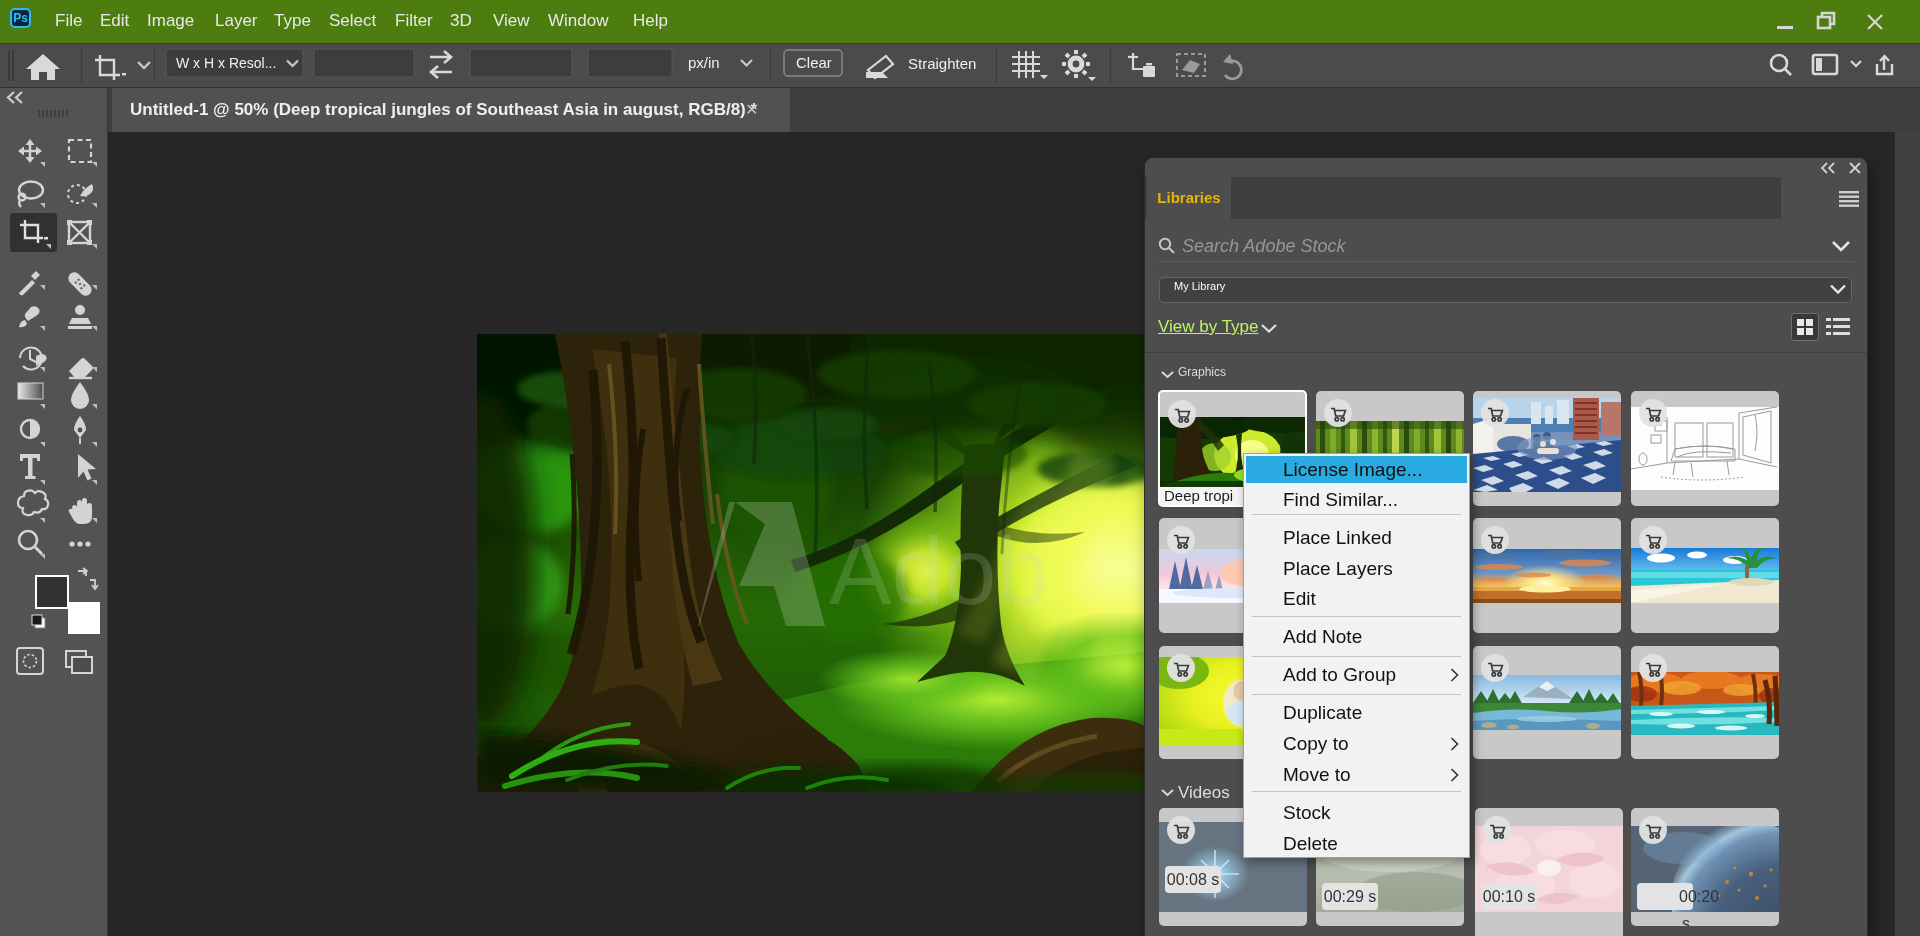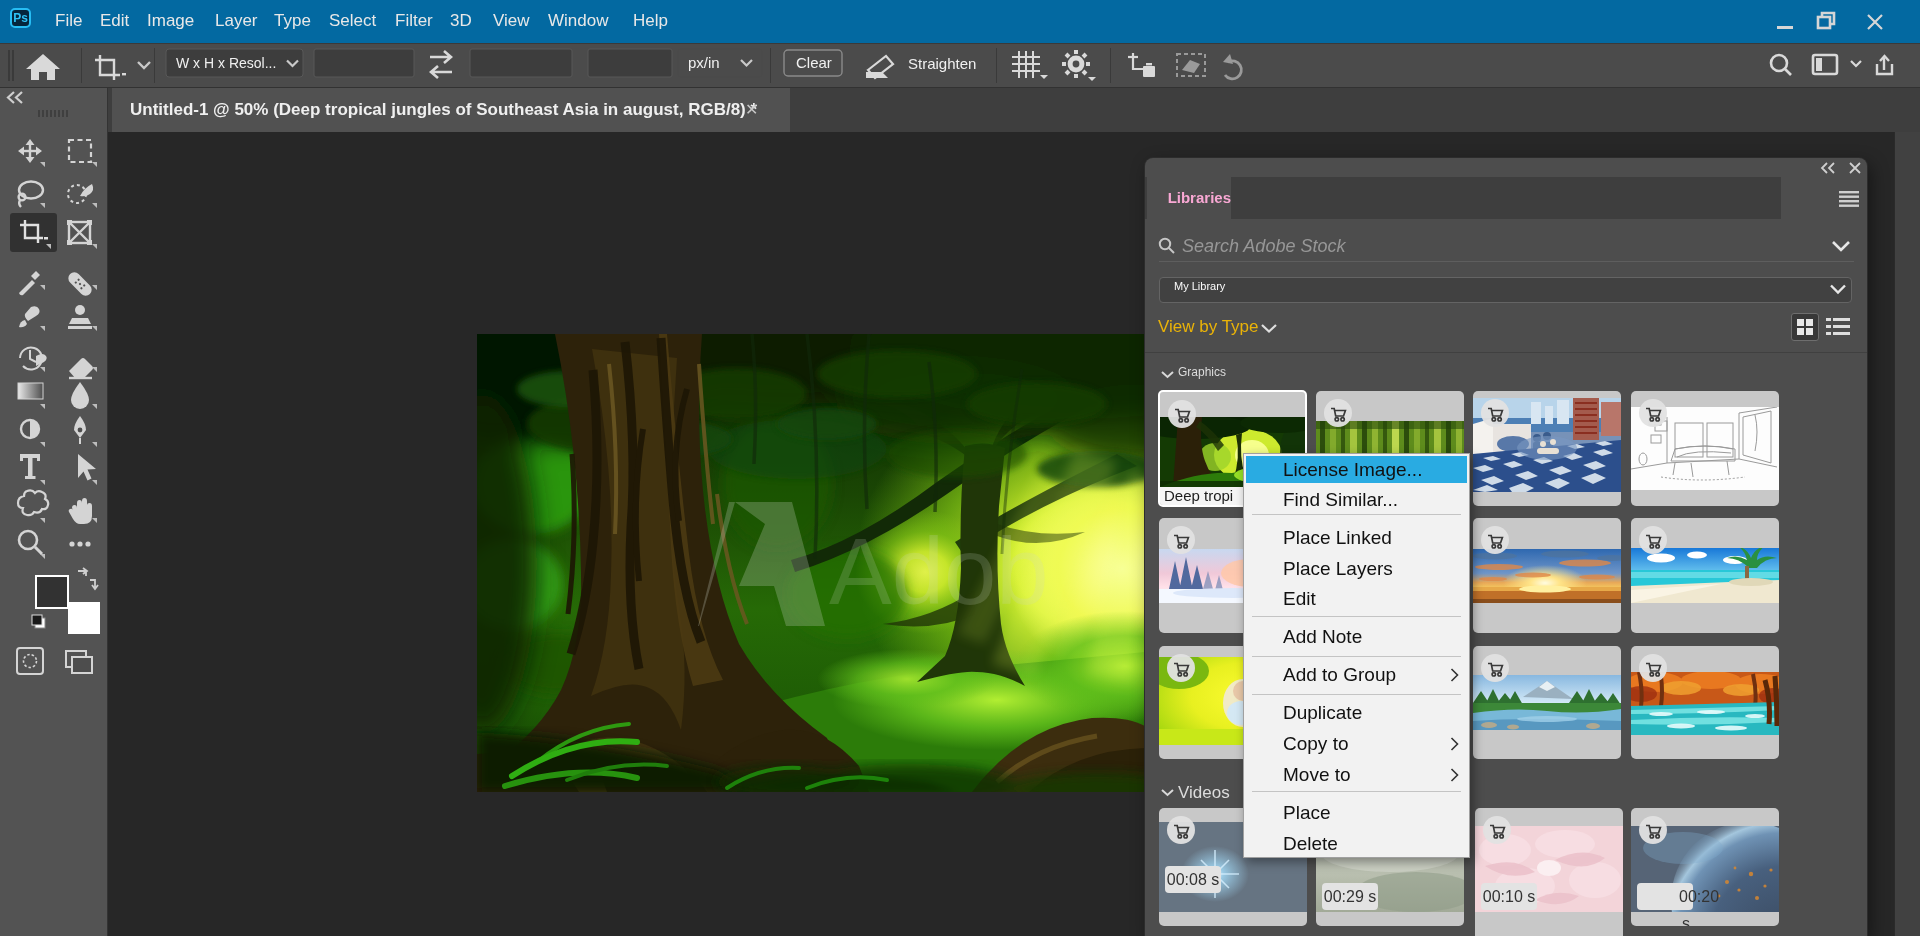--- a/index.html
+++ b/index.html
@@ -1,19 +1,19 @@
 <!DOCTYPE html>
 <html><head>
 <meta charset="utf-8">
 <style>
   * { margin:0; padding:0; box-sizing:border-box; }
   html,body { width:1920px; height:936px; overflow:hidden; background:#262626;
     font-family:"Liberation Sans", sans-serif; }
   .abs { position:absolute; }
-  #menubar { position:absolute; left:0; top:0; width:1920px; height:44px; background:#0369a1; border-bottom:1px solid #3a3a3a;text-decoration:underline; }
+  #menubar { position:absolute; left:0; top:0; width:1920px; height:44px; background:#4d7c0f; border-bottom:1px solid #3a3a3a;text-decoration:underline; }
   #optbar { position:absolute; left:0; top:44px; width:1920px; height:44px; background:#4b4b4b; border-bottom:1px solid #323232; }
   #tabbar { position:absolute; left:108px; top:88px; width:1812px; height:44px; background:#3e3e3e; }
   #doctab { position:absolute; left:4px; top:0; width:678px; height:44px; background:#515151; color:#efefef; font-weight:bold; font-size:17px; line-height:44px; padding-left:18px; }
   #toolbar { position:absolute; left:0; top:88px; width:108px; height:848px; background:#535353; border-right:1px solid #333; }
   #canvas { position:absolute; left:108px; top:132px; width:1786px; height:804px; background:#272727; }
   #rightdock { position:absolute; left:1894px; top:132px; width:26px; height:804px; background:#414141; border-left:1px solid #2a2a2a; }
   .menuitem { color:#e8e8e8; font-size:17px; }
   #panel { position:absolute; left:1145px; top:158px; width:722px; height:778px; background:#4d4d4d; border-radius:8px 8px 0 0; box-shadow:0 0 0 1px #2c2c2c, 4px 6px 18px rgba(0,0,0,.45); }
   .card { position:absolute; width:148px; background:#c8c8c8; border-radius:5px; overflow:hidden; }
 </style>
@@ -446,21 +446,21 @@
 <div id="panel">
 
   <svg class="abs" style="left:660px; top:2px;" width="60" height="16" viewBox="0 0 60 16">
     <g stroke="#cfcfcf" stroke-width="1.8" fill="none">
       <path d="M22 13 l-5 -5 l5 -5 M29 13 l-5 -5 l5 -5"></path>
       <path d="M45 3 l10 10 M55 3 l-10 10"></path>
     </g>
   </svg>
 
   <div class="abs" style="left:0; top:19px; width:636px; height:42px; background:#3e3e3e;"></div>
-  <div class="abs" style="left:2px; top:19px; width:84px; height:42px; background:#4d4d4d; color:#f9a8d4; font-size:15px; font-weight:bold; line-height:42px; text-align:right;">Libraries</div>
+  <div class="abs" style="left:2px; top:19px; width:84px; height:42px; background:#4d4d4d; color:#eab308; font-size:15px; font-weight:bold; line-height:42px; text-align:center;">Libraries</div>
   <svg class="abs" style="left:694px; top:33px;" width="20" height="16" viewBox="0 0 20 16">
     <g fill="#cfcfcf">
         <rect y="0" width="20" height="2.4"></rect>
         <rect y="4.5" width="20" height="2.4"></rect>
         <rect y="9" width="20" height="2.4"></rect>
         <rect y="13.5" width="20" height="2.4"></rect>
       </g>
   </svg>
 
   <svg class="abs" style="left:13px; top:79px;" width="18" height="18" viewBox="0 0 18 18">
@@ -472,21 +472,21 @@
     <path d="M3 3 l8 8 l8 -8" stroke="#e6e6e6" stroke-width="2.6" fill="none"></path>
   </svg>
   <div class="abs" style="left:14px; top:103px; width:695px; height:1px; background:#5e5e5e;"></div>
 
   <div class="abs" style="left:14px; top:119px; width:693px; height:26px; background:#414141; border:1px solid #646464; border-radius:4px;"></div>
   <div class="abs" style="left:29px; top:122px; font-size:11px; color:#fafafa;">My Library</div>
   <svg class="abs" style="left:683px; top:125px;" width="20" height="13" viewBox="0 0 20 13">
     <path d="M3 2.5 l7 7 l7 -7" stroke="#e6e6e6" stroke-width="2.4" fill="none"></path>
   </svg>
 
-  <div class="abs" style="left:13px; top:159px; font-size:17px; color:#eab308;">View by Type</div>
+  <div class="abs" style="left:13px; top:159px; font-size:17px; color:#bef264;text-decoration:underline;">View by Type</div>
   <svg class="abs" style="left:115px; top:165px;" width="18" height="11" viewBox="0 0 18 11">
     <path d="M2 2 l7 6.5 l7 -6.5" stroke="#dedede" stroke-width="2.2" fill="none"></path>
   </svg>
   <div class="abs" style="left:646px; top:155px; width:28px; height:28px; background:#383838; border:1px solid #6e6e6e; border-radius:3px;">
     <svg width="26" height="26" viewBox="0 0 26 26">
         <g fill="#e8e8e8">
           <rect x="5" y="5" width="7" height="7"></rect>
           <rect x="14" y="5" width="7" height="7"></rect>
           <rect x="5" y="14" width="7" height="7"></rect>
           <rect x="14" y="14" width="7" height="7"></rect>
@@ -994,15 +994,15 @@
   <div class="abs" style="left:39px; top:246px; height:26px; line-height:26px;">Duplicate</div>
   <div class="abs" style="left:39px; top:277px; height:26px; line-height:26px;">Copy to</div>
   <svg class="abs" style="left:206px; top:282px;" width="9" height="16" viewBox="0 0 9 16">
       <path d="M1.5 2 L7.5 8 L1.5 14" stroke="#333" stroke-width="1.6" fill="none"></path>
     </svg>
   <div class="abs" style="left:39px; top:308px; height:26px; line-height:26px;">Move to</div>
   <svg class="abs" style="left:206px; top:313px;" width="9" height="16" viewBox="0 0 9 16">
       <path d="M1.5 2 L7.5 8 L1.5 14" stroke="#333" stroke-width="1.6" fill="none"></path>
     </svg>
   <div class="abs" style="left:8px; top:337px; width:209px; height:1px; background:#c4c4c4;"></div>
-  <div class="abs" style="left:39px; top:346px; height:26px; line-height:26px;">Place</div>
+  <div class="abs" style="left:39px; top:346px; height:26px; line-height:26px;">Stock</div>
   <div class="abs" style="left:39px; top:377px; height:26px; line-height:26px;">Delete</div>
 </div>
 
 </body></html>

